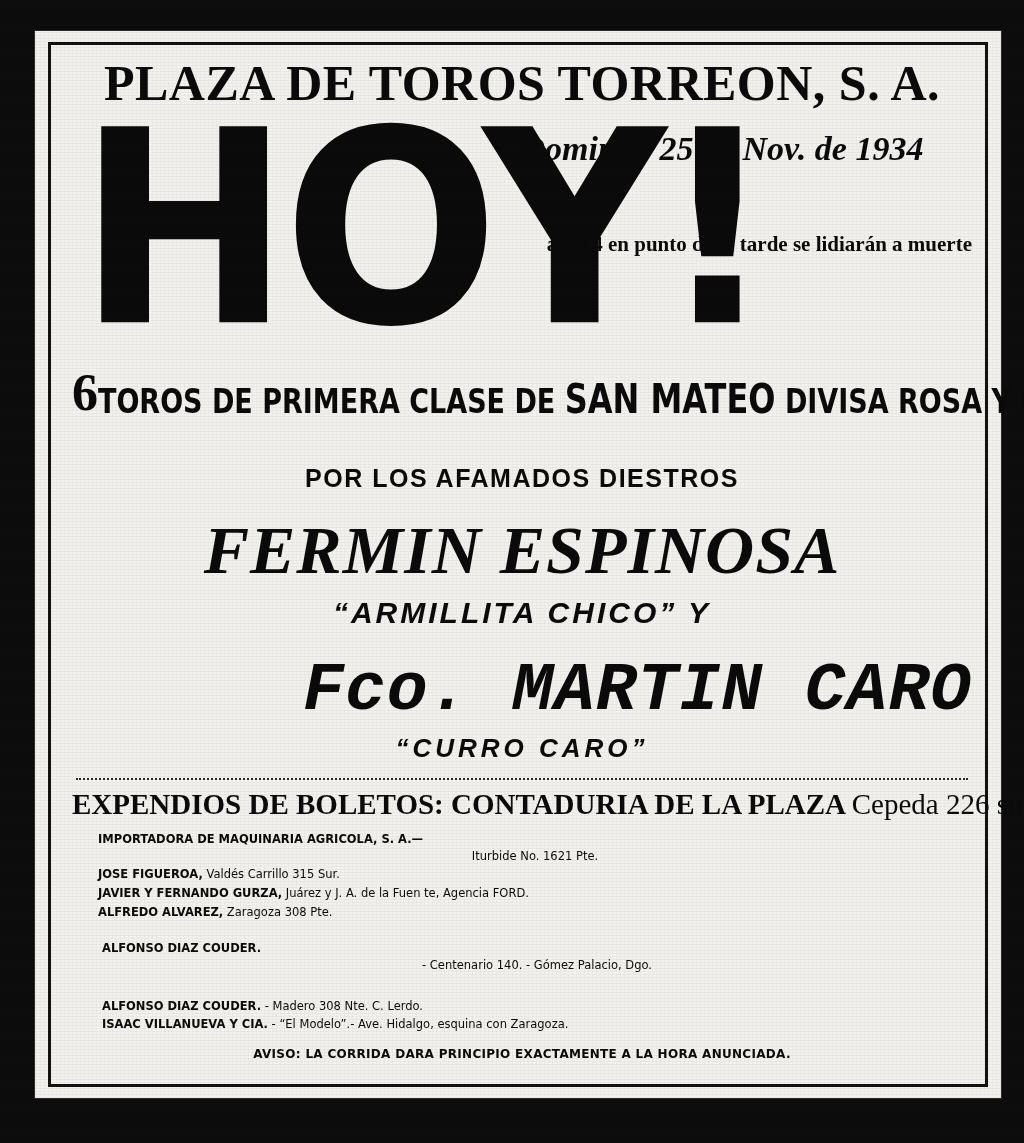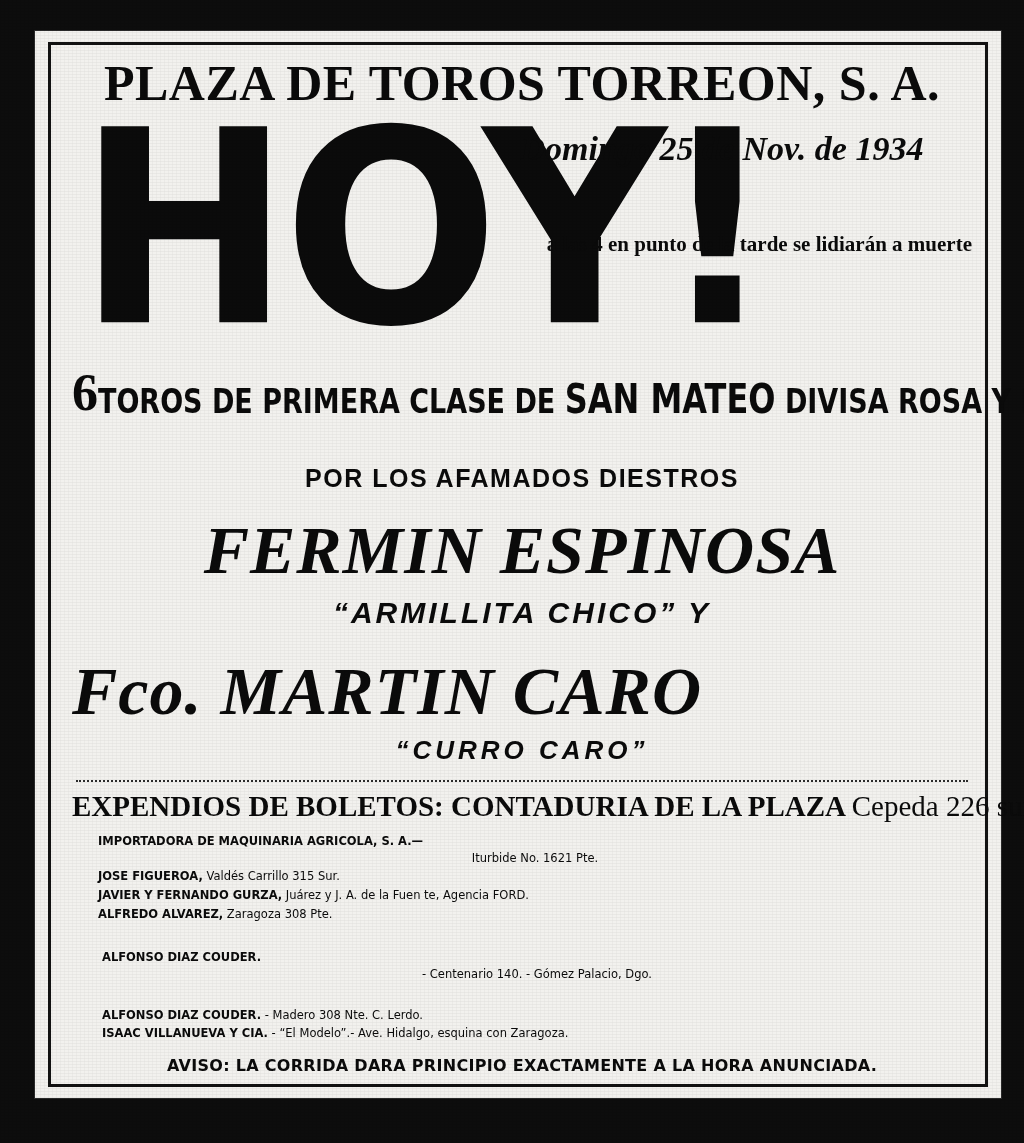--- a/index.html
+++ b/index.html
@@ -156,22 +156,22 @@
   .alias1 {
     text-align: center;
     font-family: "Liberation Sans", sans-serif;
     font-style: italic;
     font-weight: bold;
     font-size: 30px;
     letter-spacing: 3px;
     margin-top: 6px;
   }
   .matador2 {
-    text-align: left;
-    font-family: Liberation Serif, serif;
+    text-align: right;
+    font-family: Liberation Mono, monospace;
     font-style: italic;
     font-weight: bold;
     font-size: 68px;
     letter-spacing: 1px;
     margin-top: 22px;
     white-space: nowrap;
   }
   .alias2 {
     text-align: center;
     font-family: "Liberation Sans", sans-serif;
@@ -204,30 +204,30 @@
     margin-top: 10px;
     font-family: "DejaVu Sans", sans-serif;
     font-size: 11.5px;
     line-height: 1.45;
     flex-direction: column;
   }
   .vendors .col {
     flex: 1;
   }
   .vendors .col.left { padding-left: 26px; }
-  .vendors .col.right { padding-left: 30px; margin-top: 7px; }
+  .vendors .col.right { padding-left: 30px; }
   .v-item { margin-bottom: 2px; }
   .v-name { font-weight: bold; }
   .v-sub { display: block; text-align: center; }
 
   .aviso {
     text-align: center;
     font-family: "DejaVu Sans", sans-serif;
     font-weight: bold;
-    font-size: 16px;
+    font-size: 12px;
     letter-spacing: 0.3px;
     margin-top: 12px;
   }
 
   .grain {
     position: absolute;
     inset: 0;
     pointer-events: none;
     opacity: 0.07;
     background:

